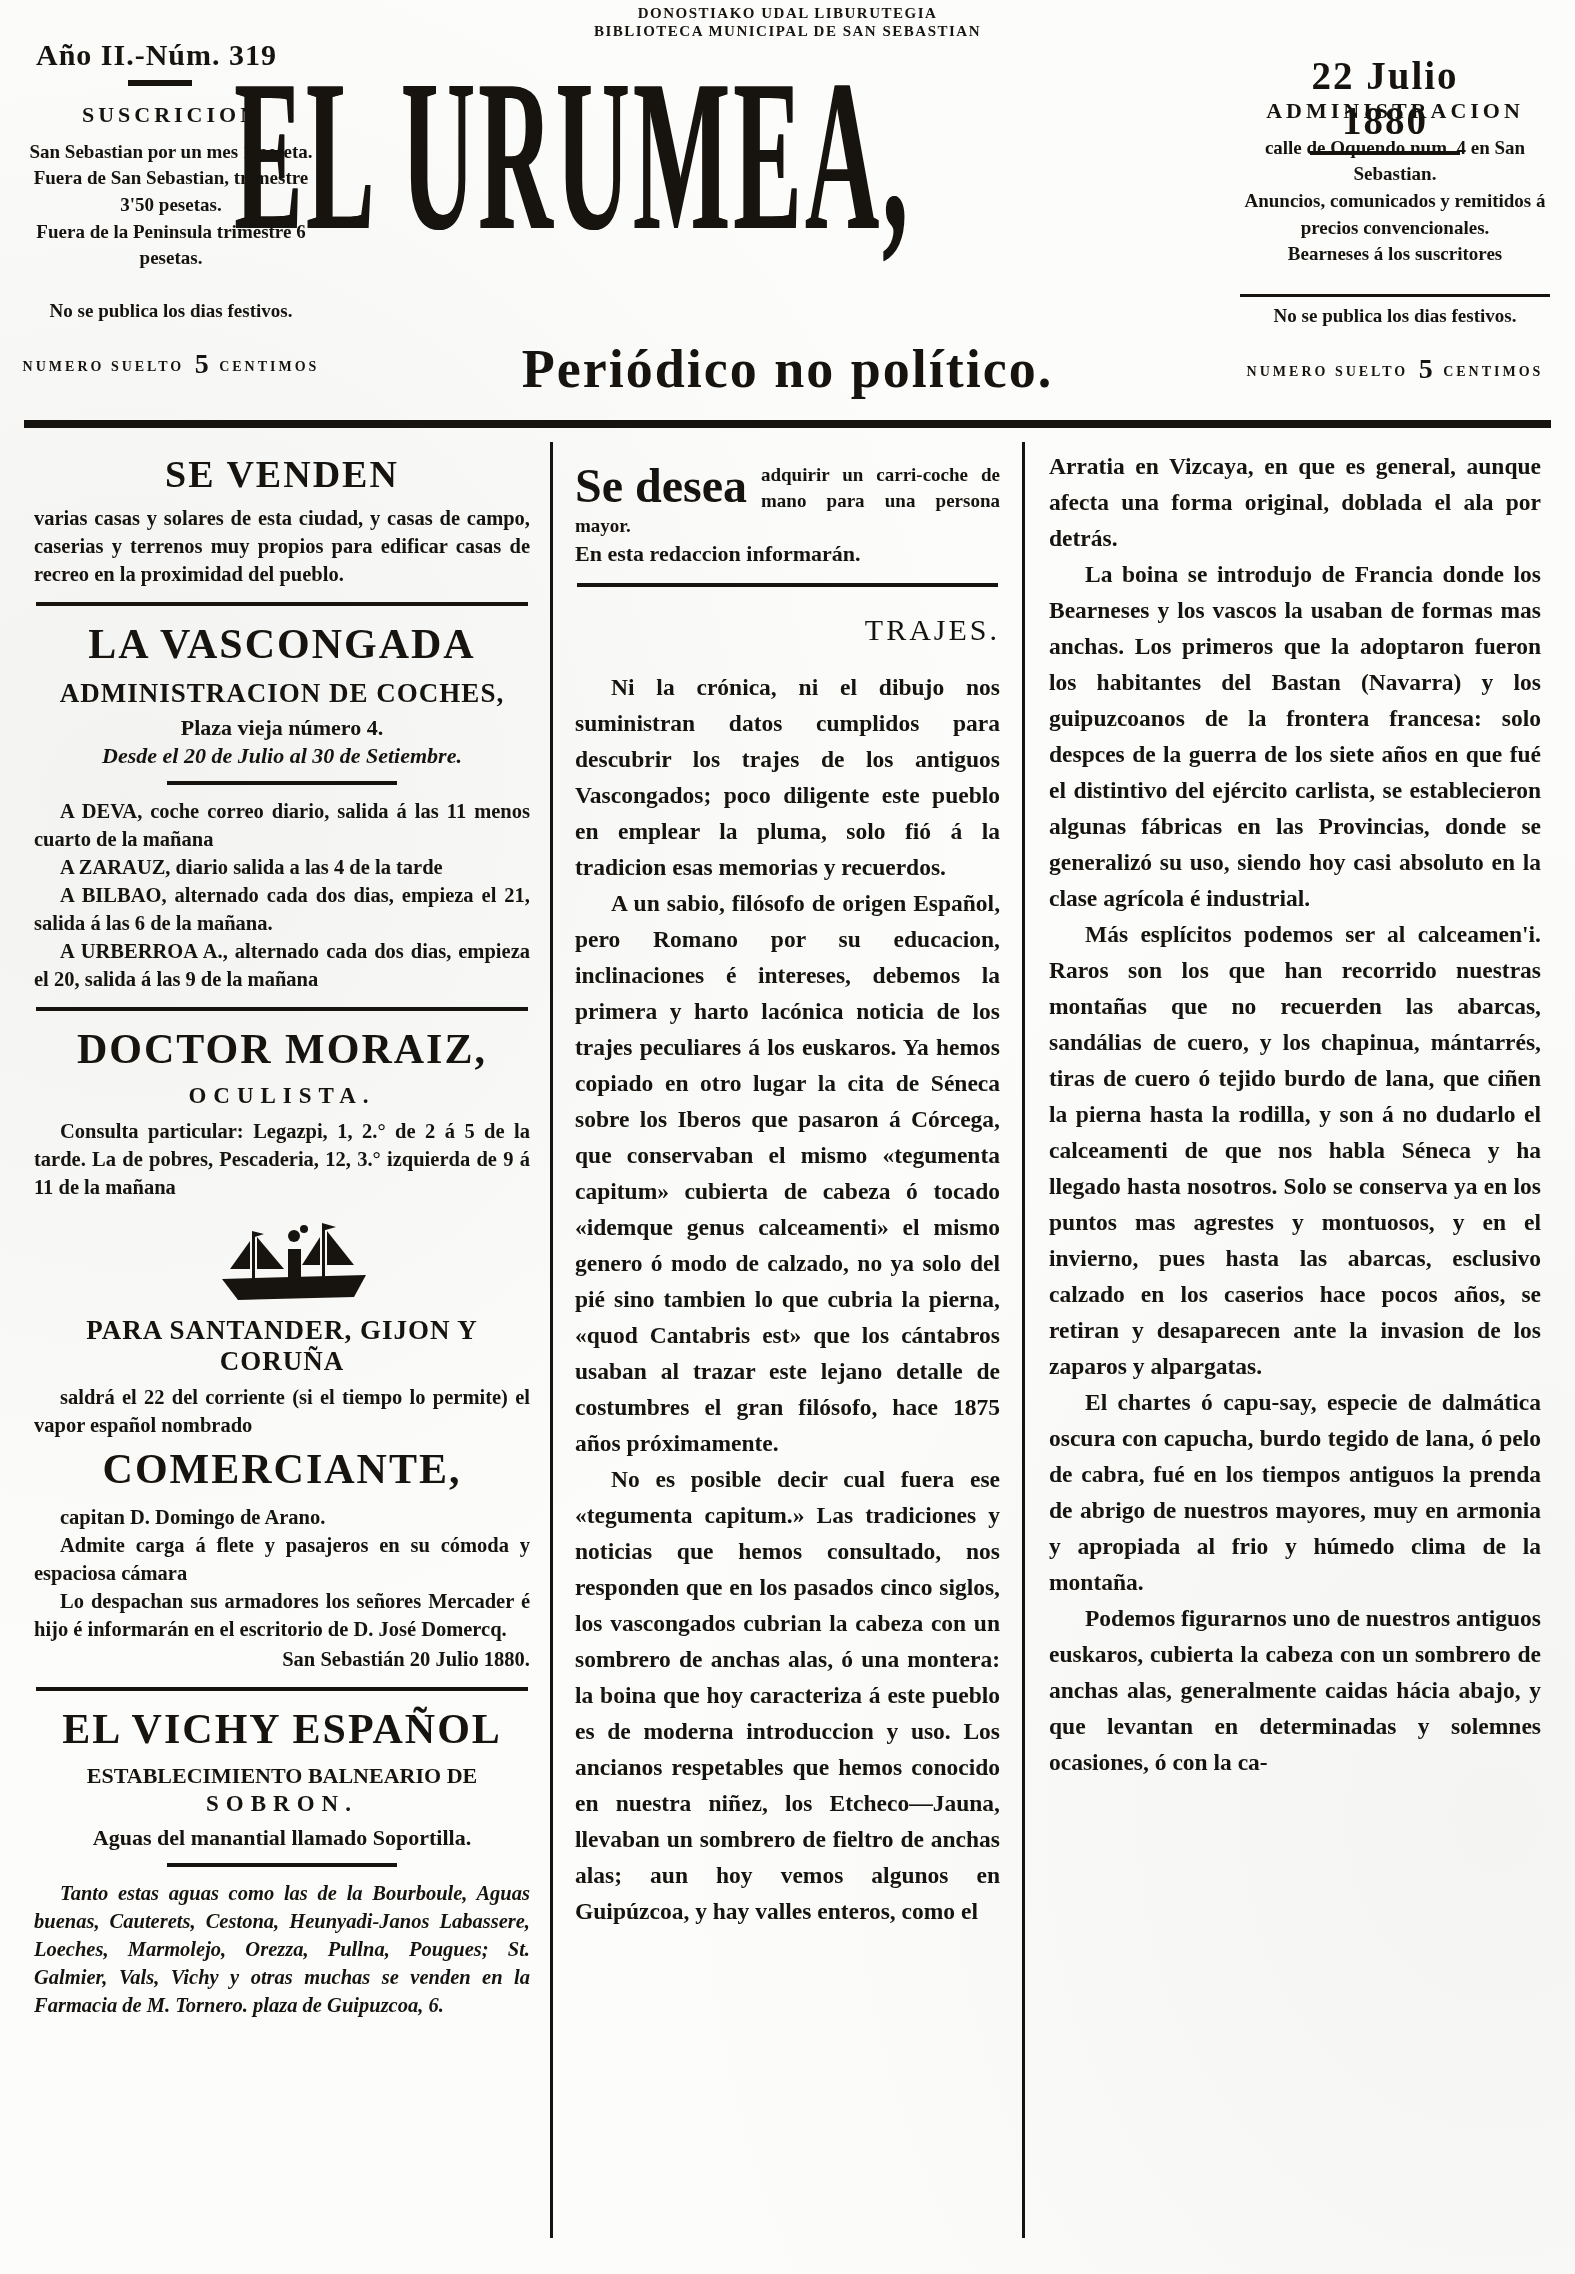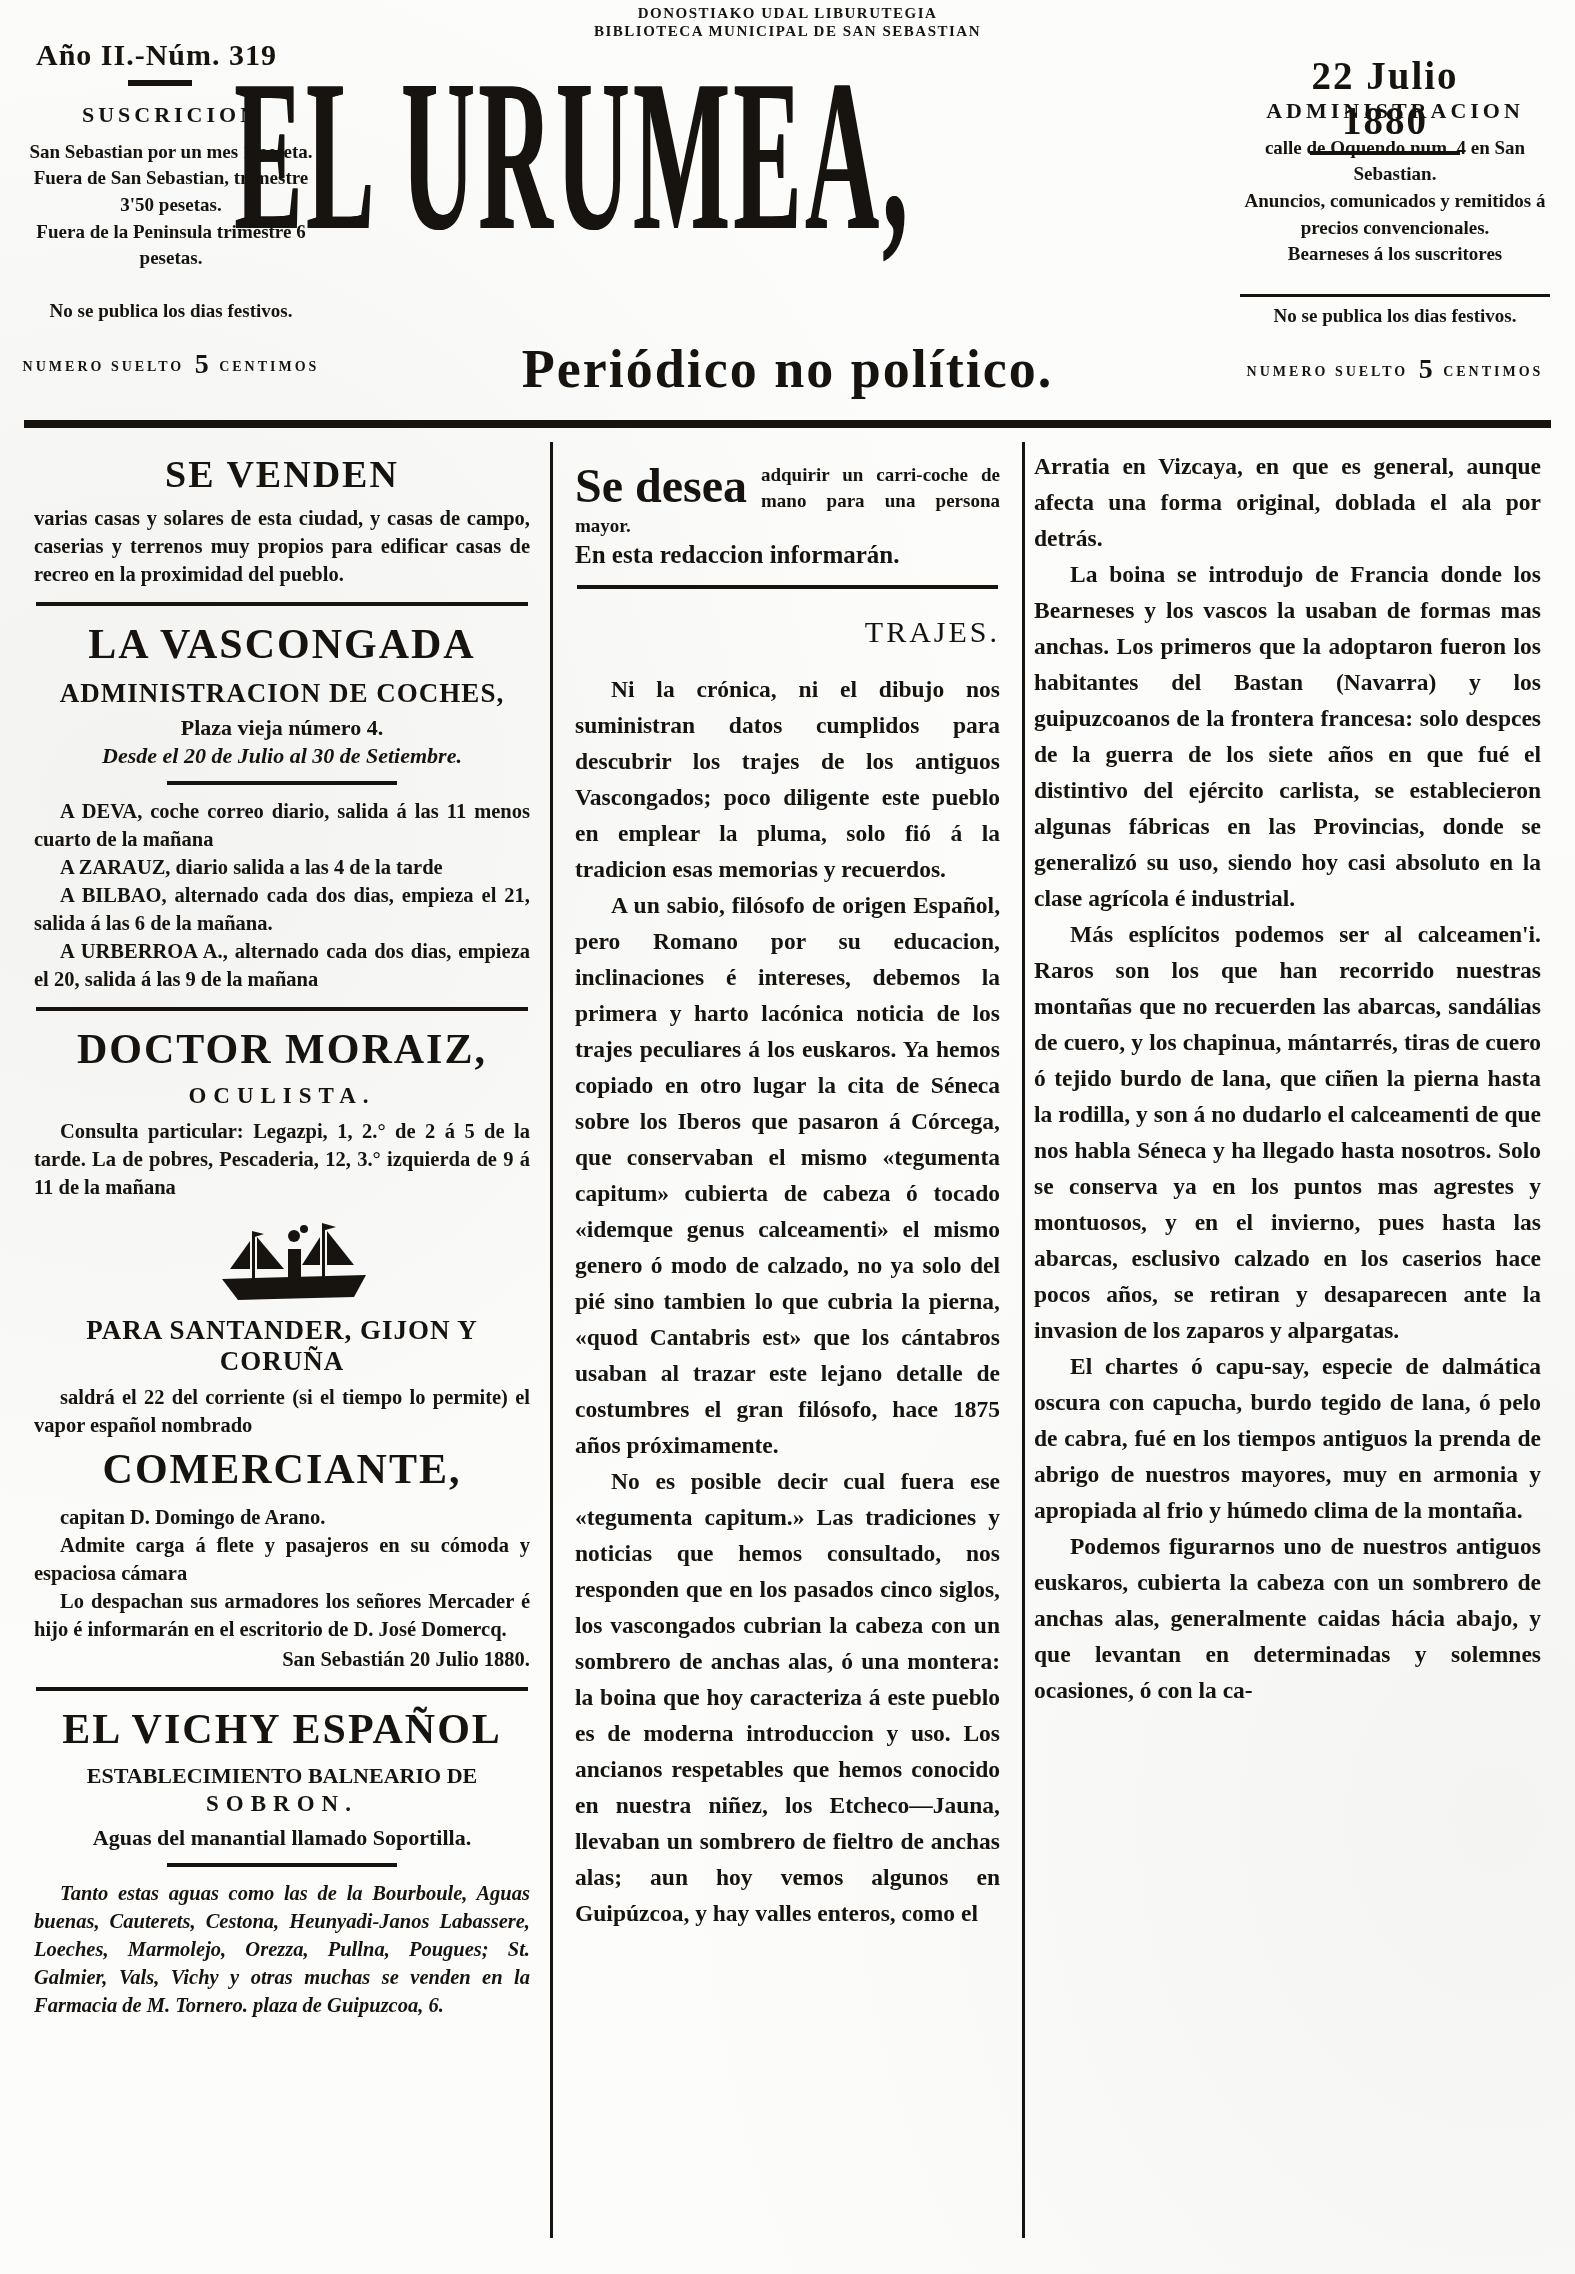--- a/index.html
+++ b/index.html
@@ -36,39 +36,39 @@
   .price-line{margin-top:20px;font-size:14px;letter-spacing:3px;font-weight:bold;}
   .price-big{font-size:28px;letter-spacing:0;vertical-align:-2px;padding:0 4px;}
   .tagline{position:absolute;top:338px;left:300px;width:975px;text-align:center;
     font-size:54px;font-weight:bold;letter-spacing:2px;}
   .top-rule{position:absolute;top:420px;left:24px;right:24px;height:8px;background:#17140f;}
   
   .main{position:absolute;top:442px;left:30px;width:1515px;display:grid;grid-template-columns:520px 475px 520px;}
   .col{min-height:1790px;}
   .col1{padding:6px 20px 0 4px;}
   .col2{border-left:3px solid #17140f;border-right:3px solid #17140f;padding:6px 22px 0 22px;}
-  .col3{padding:6px 4px 0 9px;}
+  .col3{padding:6px 4px 0 24px;}
   .body-text{font-size:20.5px;line-height:28px;text-align:justify;font-weight:bold;margin:0;}
   .indent{text-indent:26px;}
   .art-text{font-size:23.5px;line-height:36px;text-align:justify;font-weight:bold;margin:0;}
   .art-indent{text-indent:36px;}
   .rule-col{border:0;border-top:4px solid #17140f;margin:14px 2px;}
   .rule-short{border:0;border-top:4px solid #17140f;width:230px;margin:12px auto;}
   .h-xl{font-size:42px;font-weight:bold;text-align:center;letter-spacing:2px;margin:6px 0 10px 0;}
   .h-lg{font-size:38px;font-weight:bold;text-align:center;letter-spacing:2px;margin:4px 0 8px 0;}
   .h-md{font-size:27px;font-weight:bold;text-align:center;letter-spacing:1px;margin:2px 0 6px 0;}
   .h-sm{font-size:22px;text-align:center;font-weight:bold;margin:2px 0;}
   .h-spaced{font-size:23px;text-align:center;font-weight:bold;letter-spacing:7px;margin:2px 0 8px 0;}
   .italic{font-style:italic;}
   .ship{display:block;margin:18px auto 10px 180px;}
   .dateline{text-align:right;margin-top:2px;}
   .sedesea{overflow:hidden;margin-top:14px;}
   .sedesea-lead{float:left;font-size:48px;font-weight:bold;line-height:1.0;padding-right:14px;}
   .sedesea-rest{font-size:19px;font-weight:bold;line-height:1.35;text-align:justify;}
-  .sedesea-rest2{font-size:25px;font-weight:bold;margin-top:2px;}
+  .sedesea-rest2{font-size:22px;font-weight:bold;margin-top:2px;}
   .rule-sedesea{border:0;border-top:4px solid #17140f;margin:16px 2px 10px 2px;}
   .trajes-title{font-size:30px;font-weight:normal;text-align:right;letter-spacing:3px;margin:26px 0 22px 0;}
   .vichy-body{font-style:italic;}
 </style>
 </head>
 <body>
 
 <div class="page">
 
   <div class="stamp">

